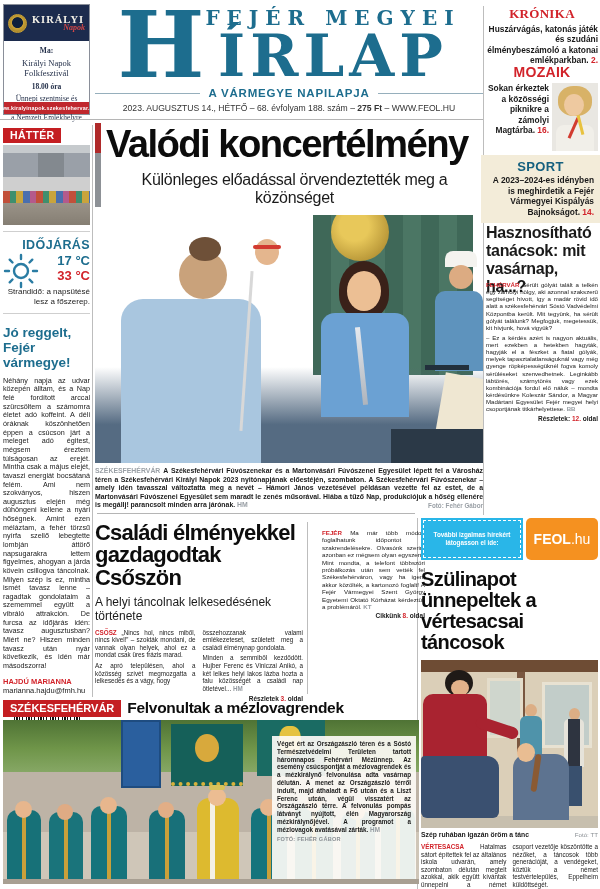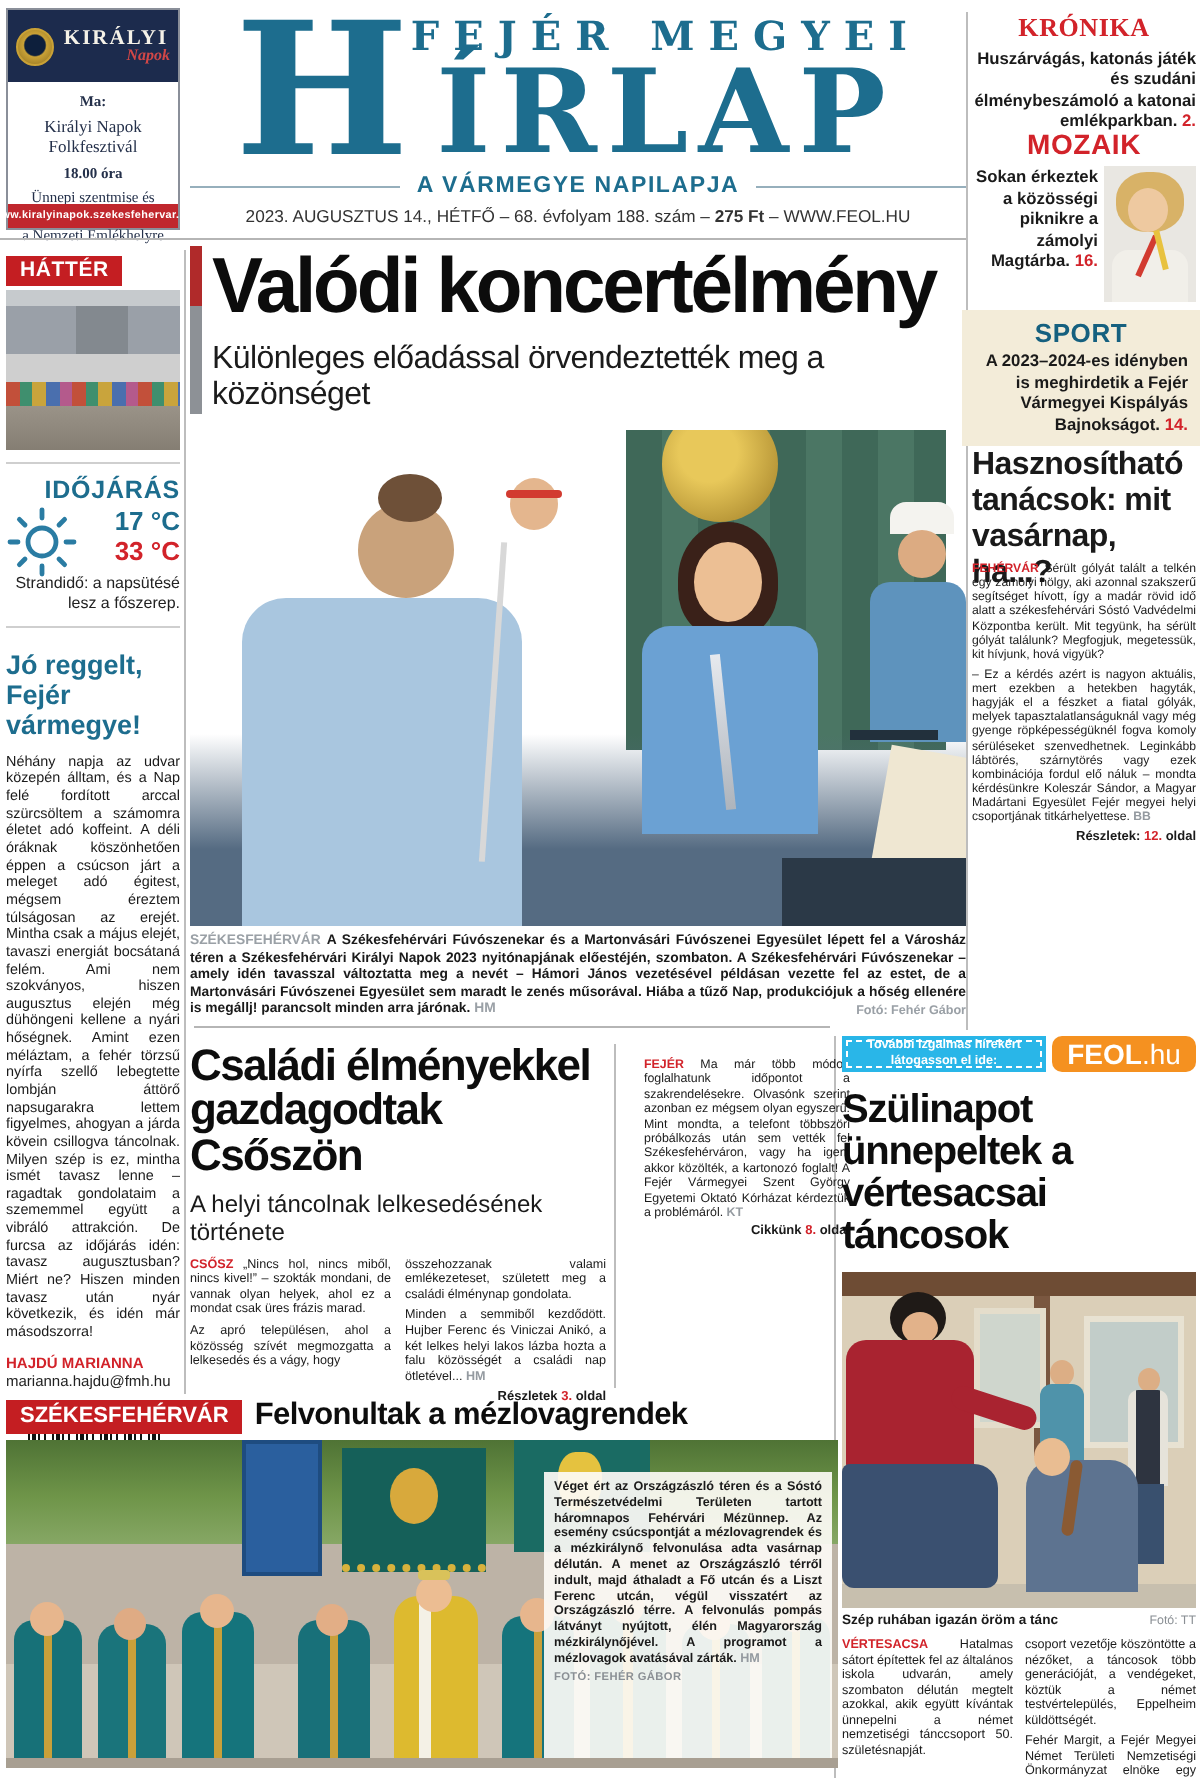--- a/index.html
+++ b/index.html
@@ -73,21 +73,21 @@
   .morning-body{font-size:7.2px;line-height:1.2;text-align:justify;margin-top:7px;}
   .mb-author{color:#d2232a;font-weight:800;font-size:7.5px;margin-top:6px;}
   .mb-email{font-size:7.5px;color:#222;}
   .barcode{width:66px;height:24px;margin:9px auto 0;background:repeating-linear-gradient(90deg,#111 0 1px,#fff 1px 2px,#111 2px 4px,#fff 4px 5px,#111 5px 6px,#fff 6px 8px,#111 8px 9px,#fff 9px 12px);}
 
   
   #main{position:absolute;left:95px;top:123px;width:388px;}
   .lead-row{display:flex;}
   .strip{width:6px;height:84px;margin-right:5px;background:linear-gradient(180deg,#b02a2a 0 36%,#8d9196 36% 100%);flex:none;}
   h1.lead{font-size:39px;font-weight:800;letter-spacing:-1.6px;line-height:1;margin:1px 0 0;color:#0c0c0c;transform:scaleX(0.98);transform-origin:left;}
-  .lead-sub{font-size:16px;color:#1b1b1b;margin-top:8px;letter-spacing:-0.3px;}
+  .lead-sub{font-size:16px;color:#1b1b1b;text-align:center;margin-top:8px;letter-spacing:-0.3px;}
   .photo-main{margin-top:8px;width:100%;height:248px;position:relative;overflow:hidden;background:linear-gradient(100deg,#c8d2cb 0%,#9fb2a6 25%,#73917f 55%,#53756四 100%);}
   .lead-caption{position:relative;margin-top:4px;font-size:6.9px;font-weight:700;line-height:1.24;text-align:justify;}
   .cap-loc{color:#9aa0a6;margin-right:3px;}
   .cap-credit{position:absolute;right:0;bottom:0;background:#fff;padding-left:6px;color:#9aa0a6;font-size:6.3px;font-weight:700;}
   .sub-row{display:flex;margin-top:12px;}
   .csosz{width:208px;padding-right:6px;}
   .cs-head{font-size:22px;font-weight:800;line-height:1.03;letter-spacing:-0.8px;color:#0d0d0d;}
   .cs-sub{font-size:12px;margin-top:5px;color:#1a1a1a;}
   .cols{display:flex;gap:7px;margin-top:6px;font-size:6.3px;line-height:1.2;text-align:justify;}
   .col{flex:1;}
@@ -102,21 +102,21 @@
   #mezsec{position:absolute;left:3px;top:699px;width:416px;}
   .mez-head-row{display:flex;align-items:center;gap:6px;}
   .mez-loc{background:#c41e22;color:#fff;font-weight:800;font-size:11px;padding:2px 7px 3px;flex:none;}
   .mez-head{font-size:15.5px;font-weight:800;letter-spacing:-0.3px;color:#0d0d0d;}
   .mez-photo{margin-top:3px;width:100%;height:164px;position:relative;overflow:hidden;background:#cfc6b8;}
   .mez-overlay{position:absolute;right:3px;top:16px;bottom:5px;width:134px;background:rgba(253,251,246,0.92);padding:4px 5px;font-size:6.3px;font-weight:700;line-height:1.24;text-align:justify;}
   .mez-credit{font-size:5.6px;color:#8a8f94;margin-top:2px;font-weight:700;letter-spacing:0.2px;}
 
   
   #rb-col{position:absolute;left:421px;top:518px;width:177px;height:371px;overflow:hidden;}
-  .feol{display:flex;gap:3px;height:18px;}
+  .feol{display:flex;gap:3px;height:42px;}
   .feol-promo{flex:1;background:#29b6e8;color:#fff;font-size:6.3px;font-weight:700;display:flex;align-items:center;justify-content:center;text-align:center;padding:2px 6px;outline:1px dashed #fff;outline-offset:-3px;line-height:1.3;}
   .feol-brand{width:72px;background:#f59120;border-radius:5px;color:#fff;display:flex;align-items:center;justify-content:center;font-size:14px;flex:none;}
   .feol-b{font-weight:800;}
   .va-head{font-size:20px;font-weight:800;line-height:1.05;letter-spacing:-0.6px;margin-top:9px;color:#0d0d0d;}
   .va-photo{margin-top:7px;height:168px;position:relative;overflow:hidden;background:#dbcfb8;}
   .va-caprow{display:flex;justify-content:space-between;align-items:baseline;margin-top:3px;}
   .va-cap{font-weight:700;font-size:6.8px;}
   .va-credit{color:#8a8f94;font-size:6.2px;}
   .va-cols{display:flex;gap:6px;margin-top:5px;font-size:6.3px;line-height:1.2;text-align:justify;}
 

